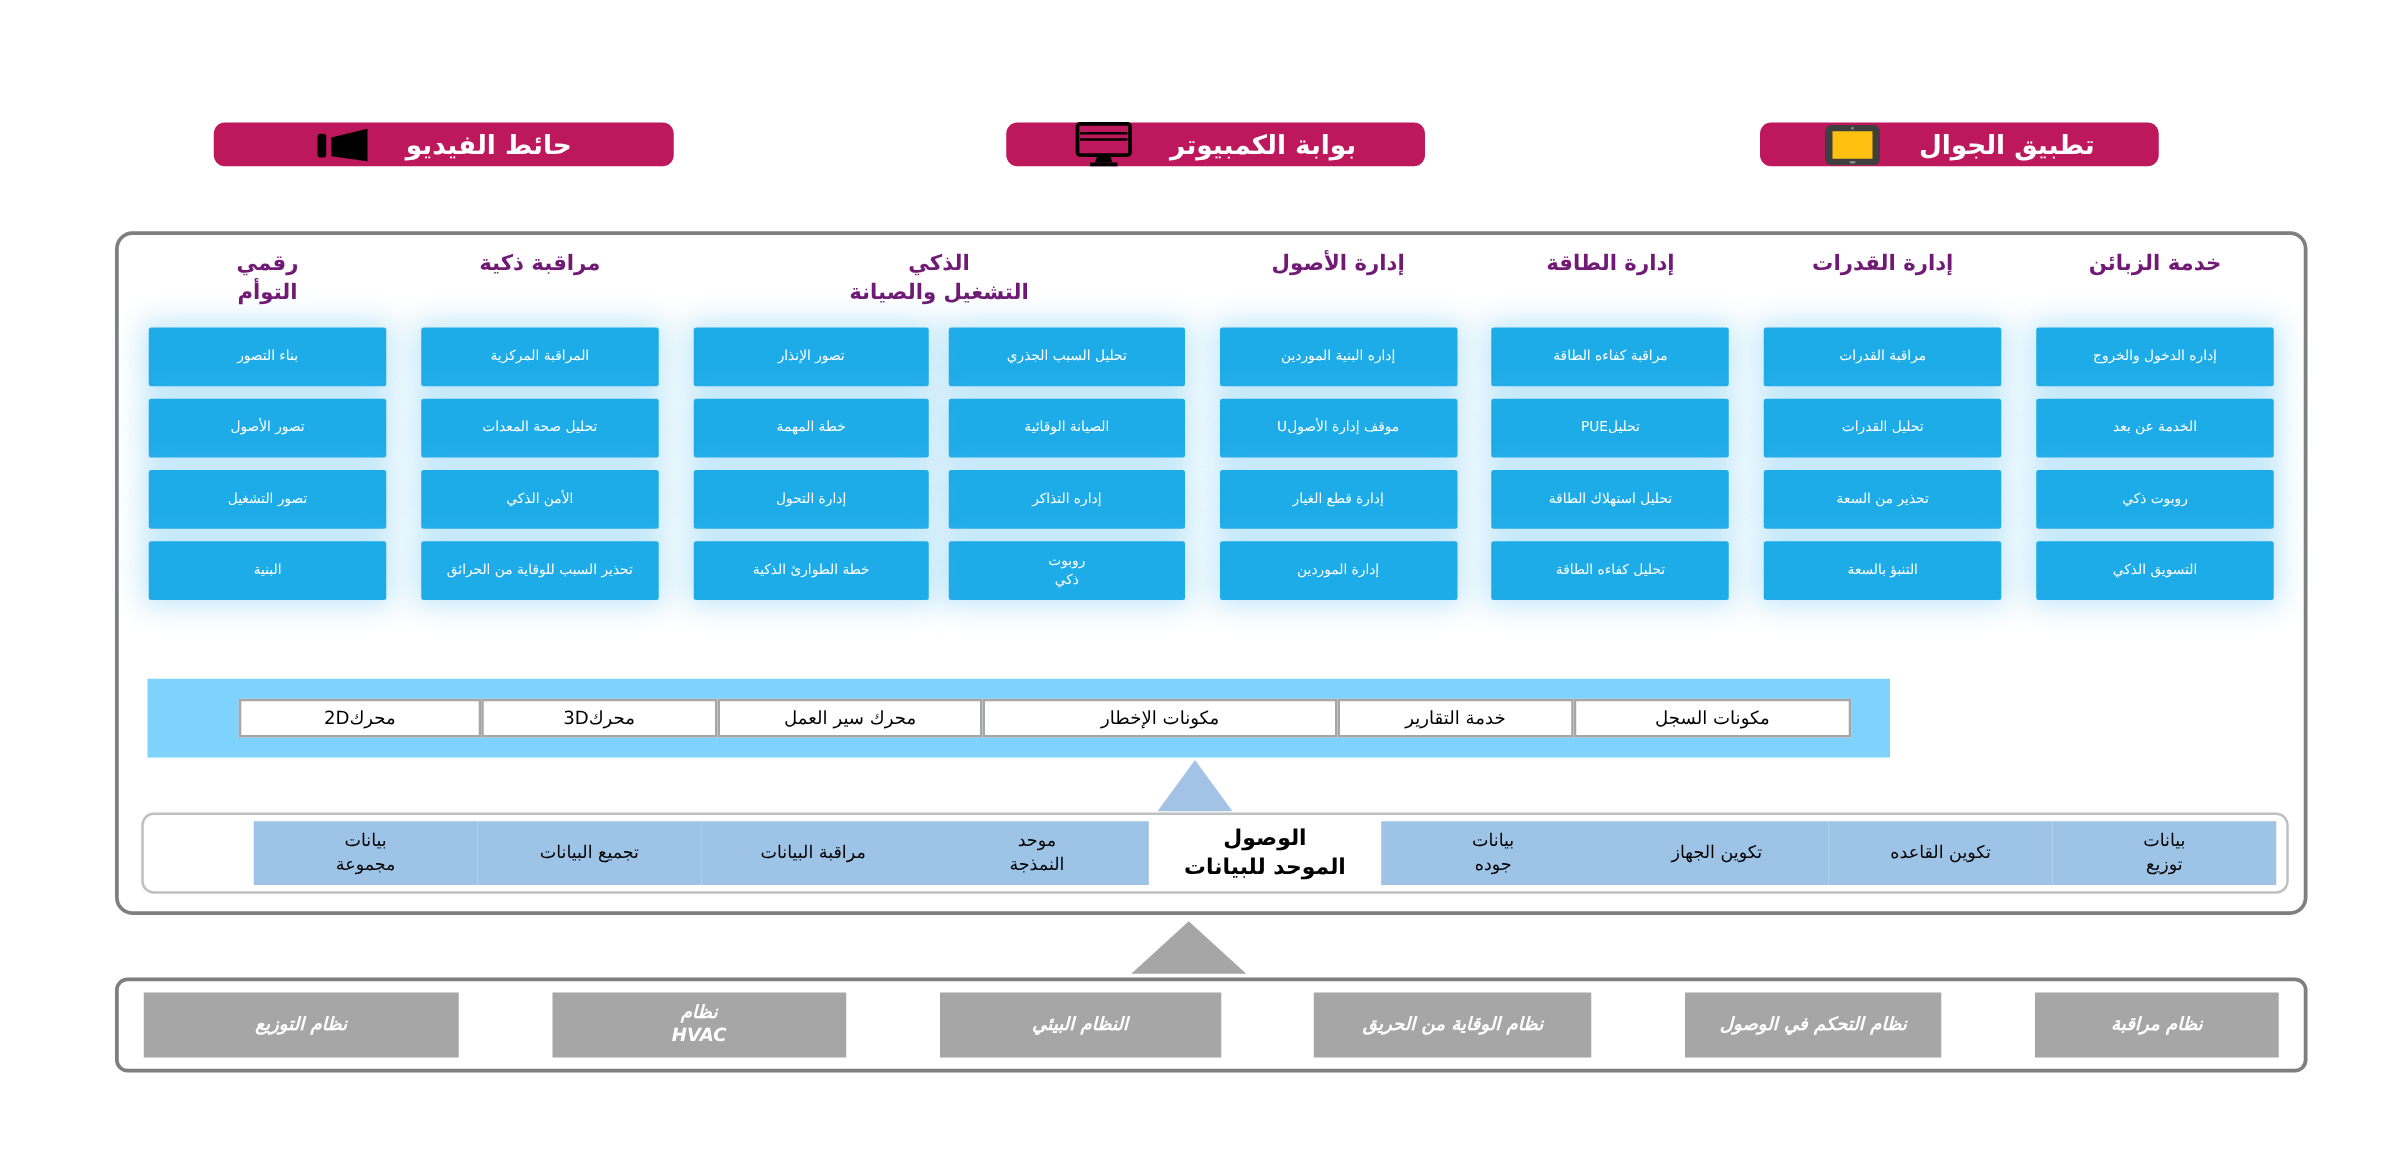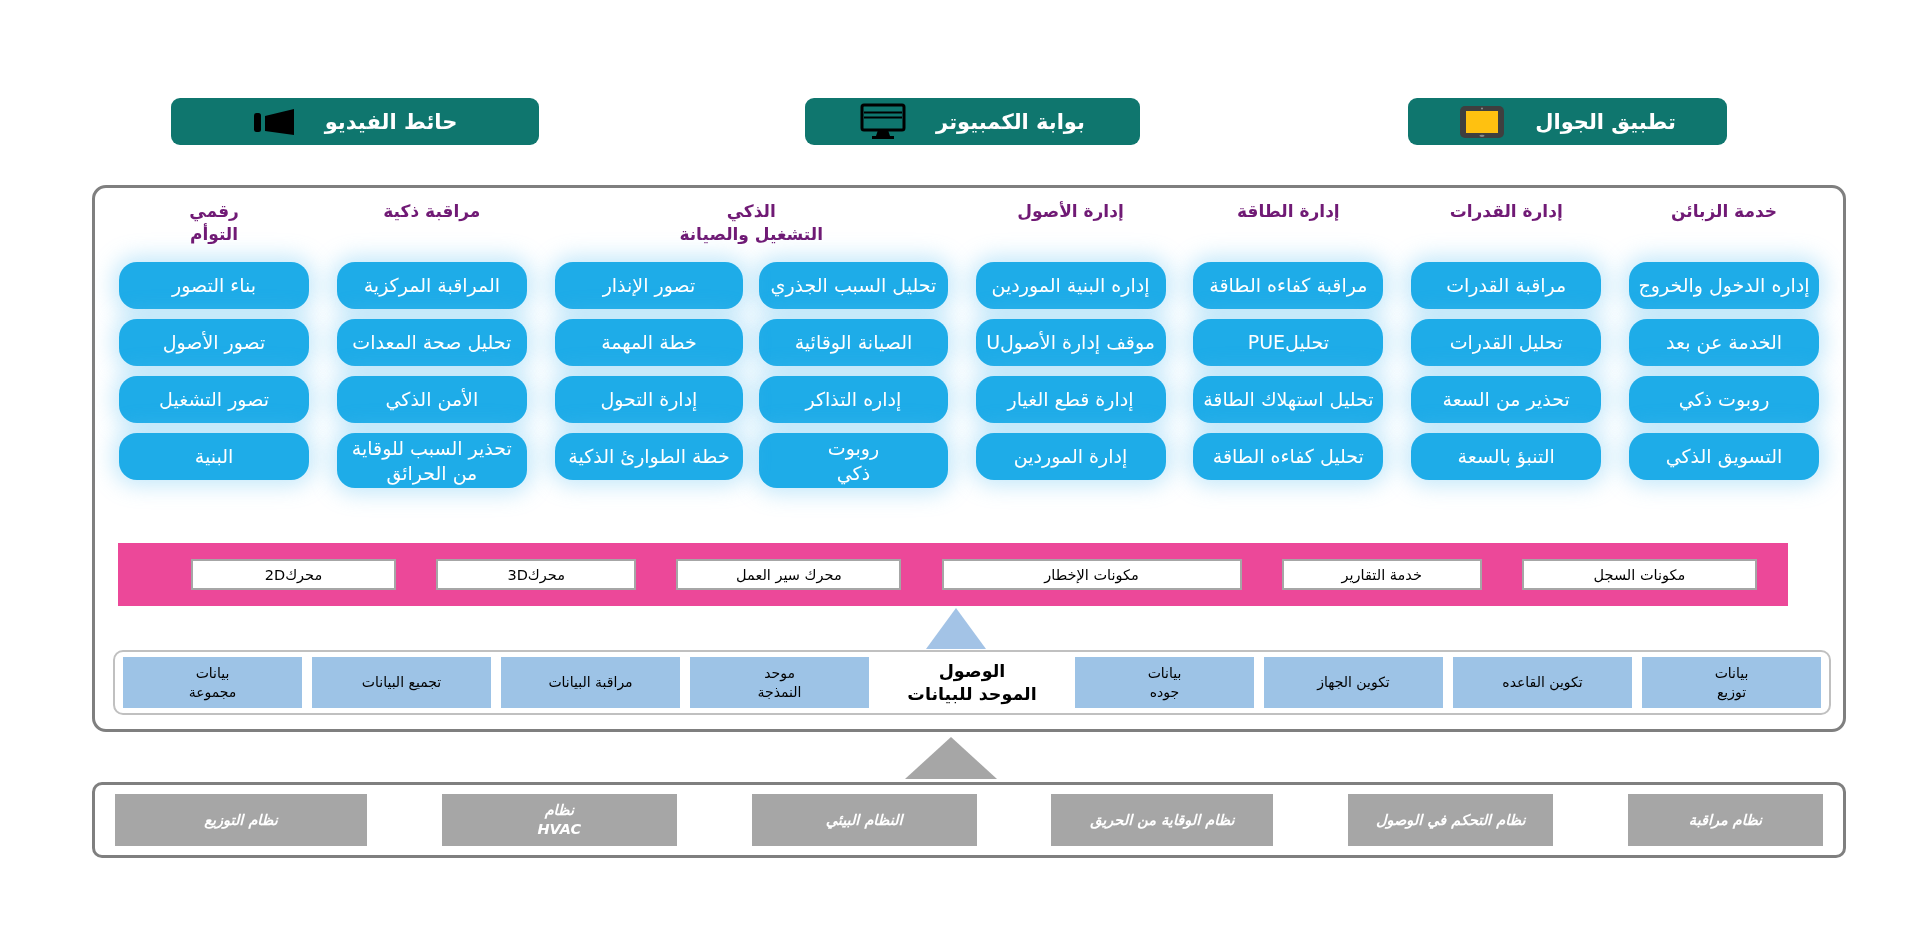--- a/index.html
+++ b/index.html
@@ -4,21 +4,21 @@
 <style>
   * { margin:0; padding:0; box-sizing:border-box; }
   body {
     font-family: "DejaVu Sans", "Liberation Sans", sans-serif;
     background:#fff; width:1920px; height:939px; overflow:hidden; position:relative;
   }
   .canvas { position:relative; width:1920px; height:939px; background:#fff; }
 
   
   .access-btn {
-    position:absolute; top:98px; height:47px; background:#0f766e; border-radius:9px;
+    position:absolute; top:98px; height:35px; background:#be185d; border-radius:9px;
     display:flex; align-items:center; justify-content:center; gap:30px;
     color:#fff; font-weight:bold; font-size:21px; cursor:pointer;
   }
   .access-btn .lbl { direction:rtl; }
   #btn-video  { left:171px;  width:368px; }
   #btn-portal { left:805px;  width:335px; }
   #btn-mobile { left:1408px; width:319px; }
 
   
   .main-panel {
@@ -30,54 +30,54 @@
     display:flex; direction:rtl; justify-content:space-between;
   }
   .col { width:190px; }
   .col-wide { width:393px; }
   .col-header {
     height:54px; display:flex; align-items:flex-start; justify-content:center;
     font-weight:bold; font-size:17px; color:#701a75; text-align:center;
     white-space:pre-line; line-height:1.35; direction:rtl; margin-bottom:8px;
   }
   .blue-btn {
-    background:#1EACE8; color:#fff; border-radius:18px; min-height:47px;
+    background:#1EACE8; color:#fff; border-radius:2px; min-height:47px;
     display:flex; align-items:center; justify-content:center; text-align:center;
-    font-size:19px; line-height:1.3; padding:3px 8px; margin-bottom:10px;
+    font-size:11px; line-height:1.3; padding:3px 8px; margin-bottom:10px;
     white-space:pre-line; direction:rtl; cursor:pointer;
     box-shadow:0 0 22px 5px rgba(100,195,242,0.40);
   }
   .subcols { display:flex; direction:rtl; gap:16px; }
   .subcol { flex:1; }
 
   
   .engine-band {
-    position:absolute; left:23px; top:355px; width:1670px; height:63px;
-    background:#ec4899; display:flex; direction:ltr; align-items:center;
+    position:absolute; left:23px; top:355px; width:1394px; height:63px;
+    background:#7dd3fc; display:flex; direction:ltr; align-items:center;
     justify-content:space-between; padding:0 31px 0 73px;
   }
   .engine-box {
     background:#fff; border:2px solid #A6A6A6; height:31px;
     display:flex; align-items:center; justify-content:center;
     font-size:14.5px; color:#000; direction:rtl;
   }
   .e-w1{width:205px}.e-w2{width:200px}.e-w3{width:225px}.e-w4{width:300px}.e-w5{width:200px}.e-w6{width:235px}
 
   
   .small-arrow {
     position:absolute; left:831px; top:420px; width:0; height:0;
     border-left:30px solid transparent; border-right:30px solid transparent;
     border-bottom:41px solid #A3C3E6;
   }
 
   
   .data-panel {
     position:absolute; left:18px; top:462px; width:1718px; height:65px;
     background:#fff; border:2px solid #C0C0C0; border-radius:10px;
-    display:flex; direction:ltr; align-items:center; justify-content:space-between;
+    display:flex; direction:ltr; align-items:center; justify-content:flex-end;
     padding:0 8px;
   }
   .data-box {
     background:#9DC3E6; height:51px; width:179px;
     display:flex; align-items:center; justify-content:center; text-align:center;
     font-size:14px; color:#000; white-space:pre-line; line-height:1.35; direction:rtl;
   }
   .center-label {
     width:186px; text-align:center; font-weight:bold; font-size:17.5px; color:#000;
     white-space:pre-line; line-height:1.3; direction:rtl;

